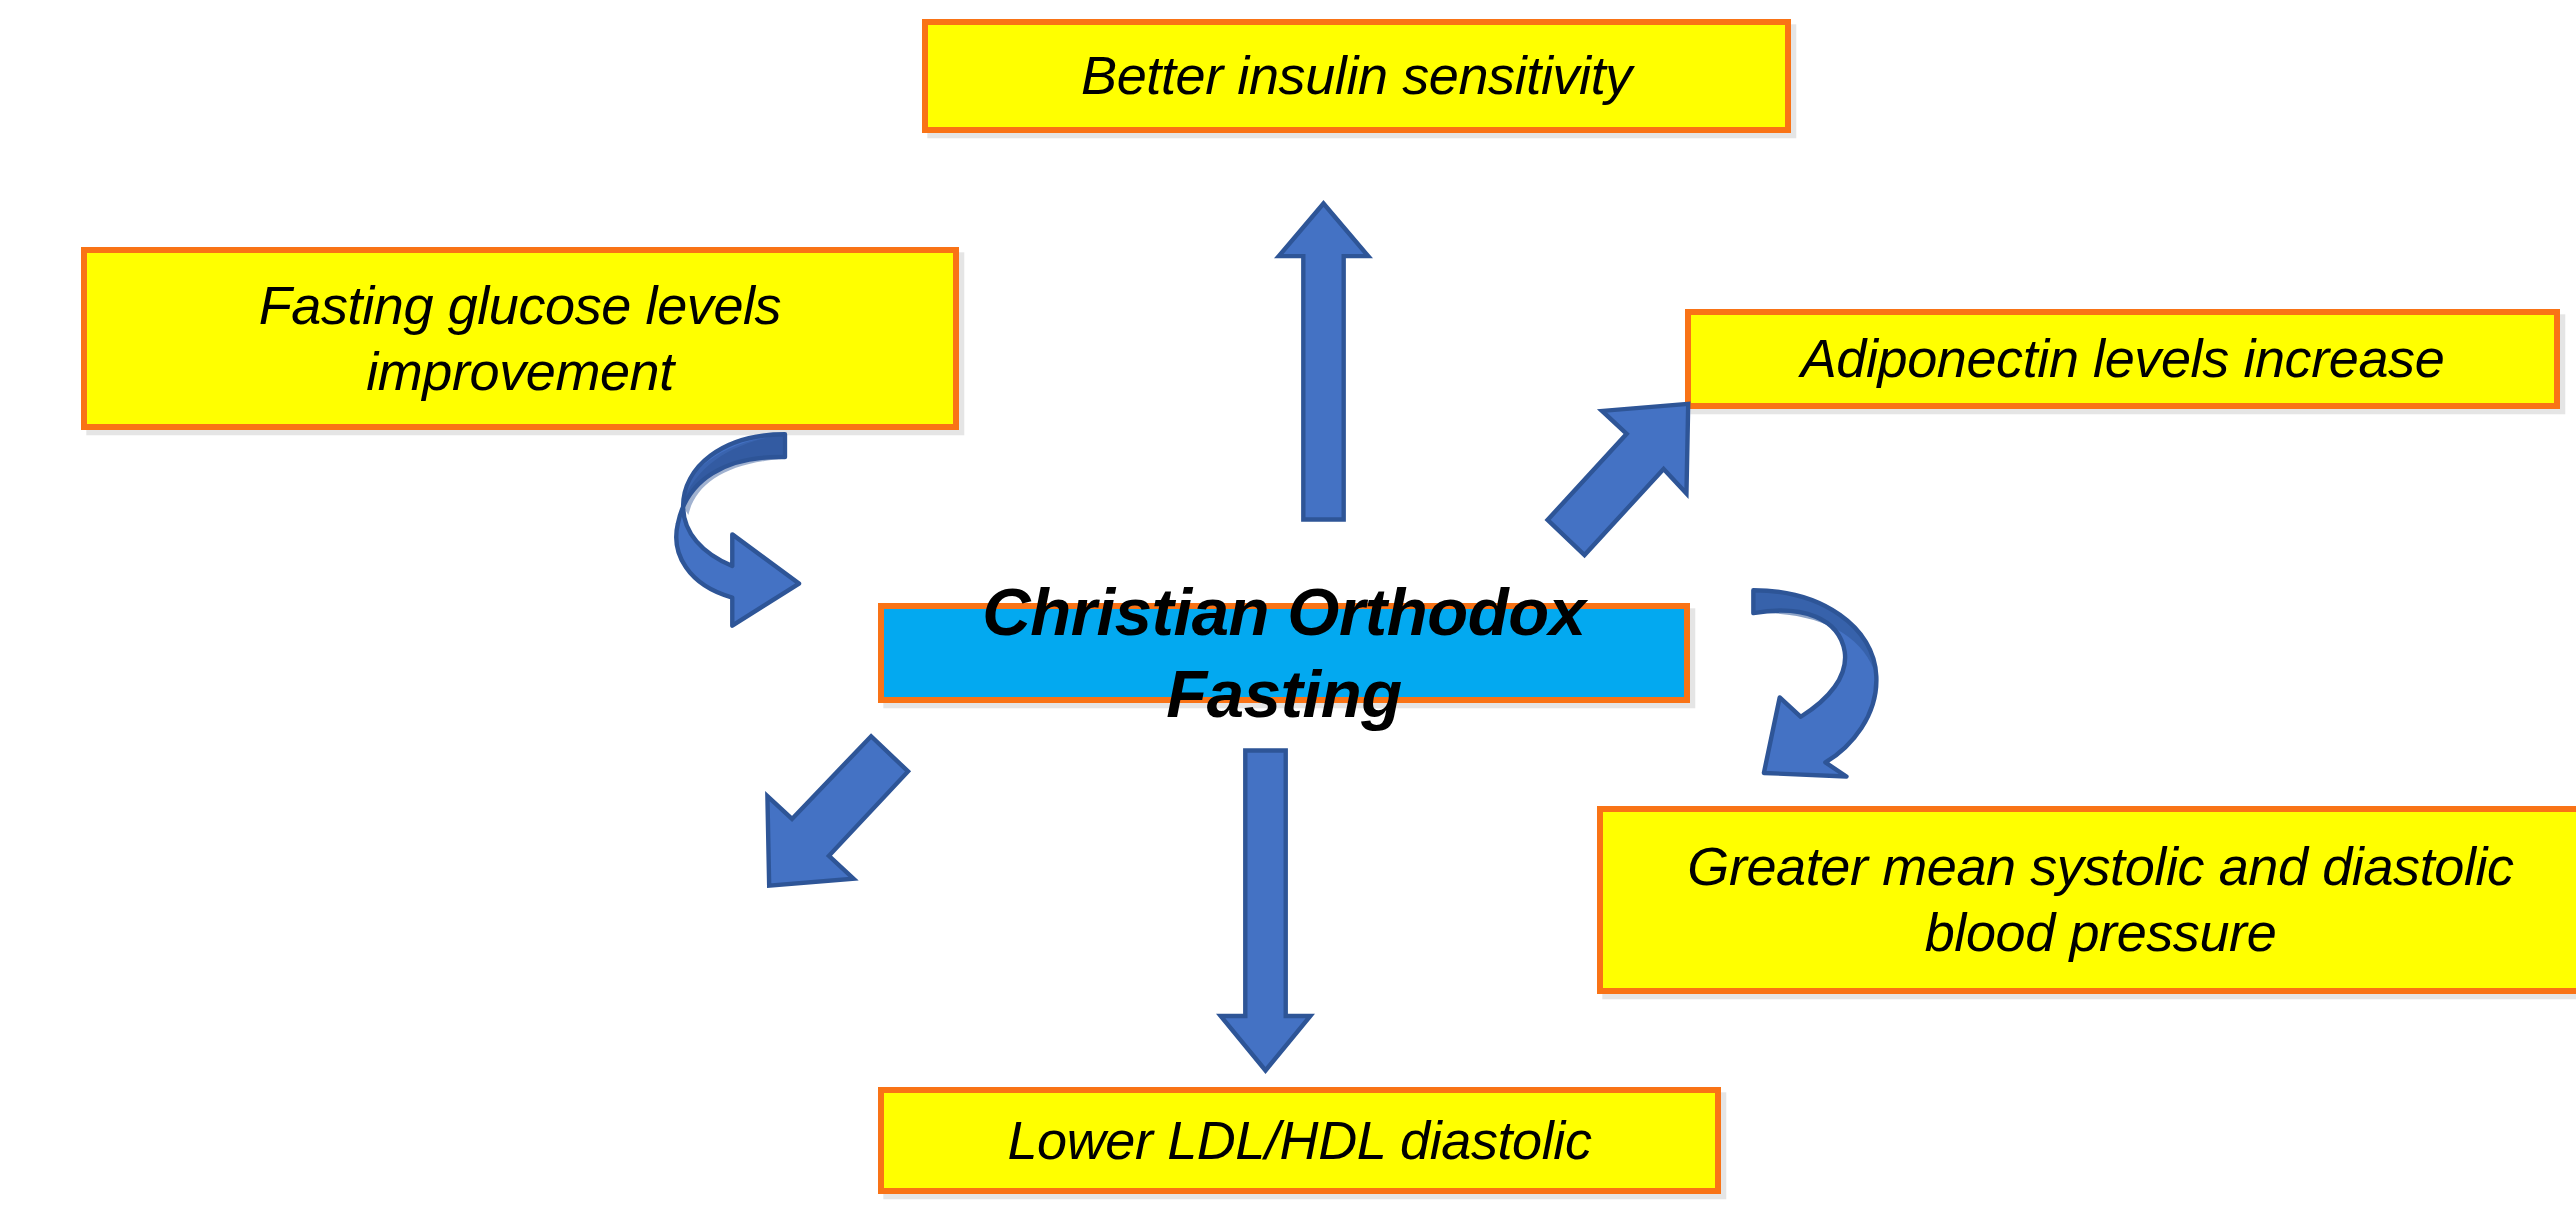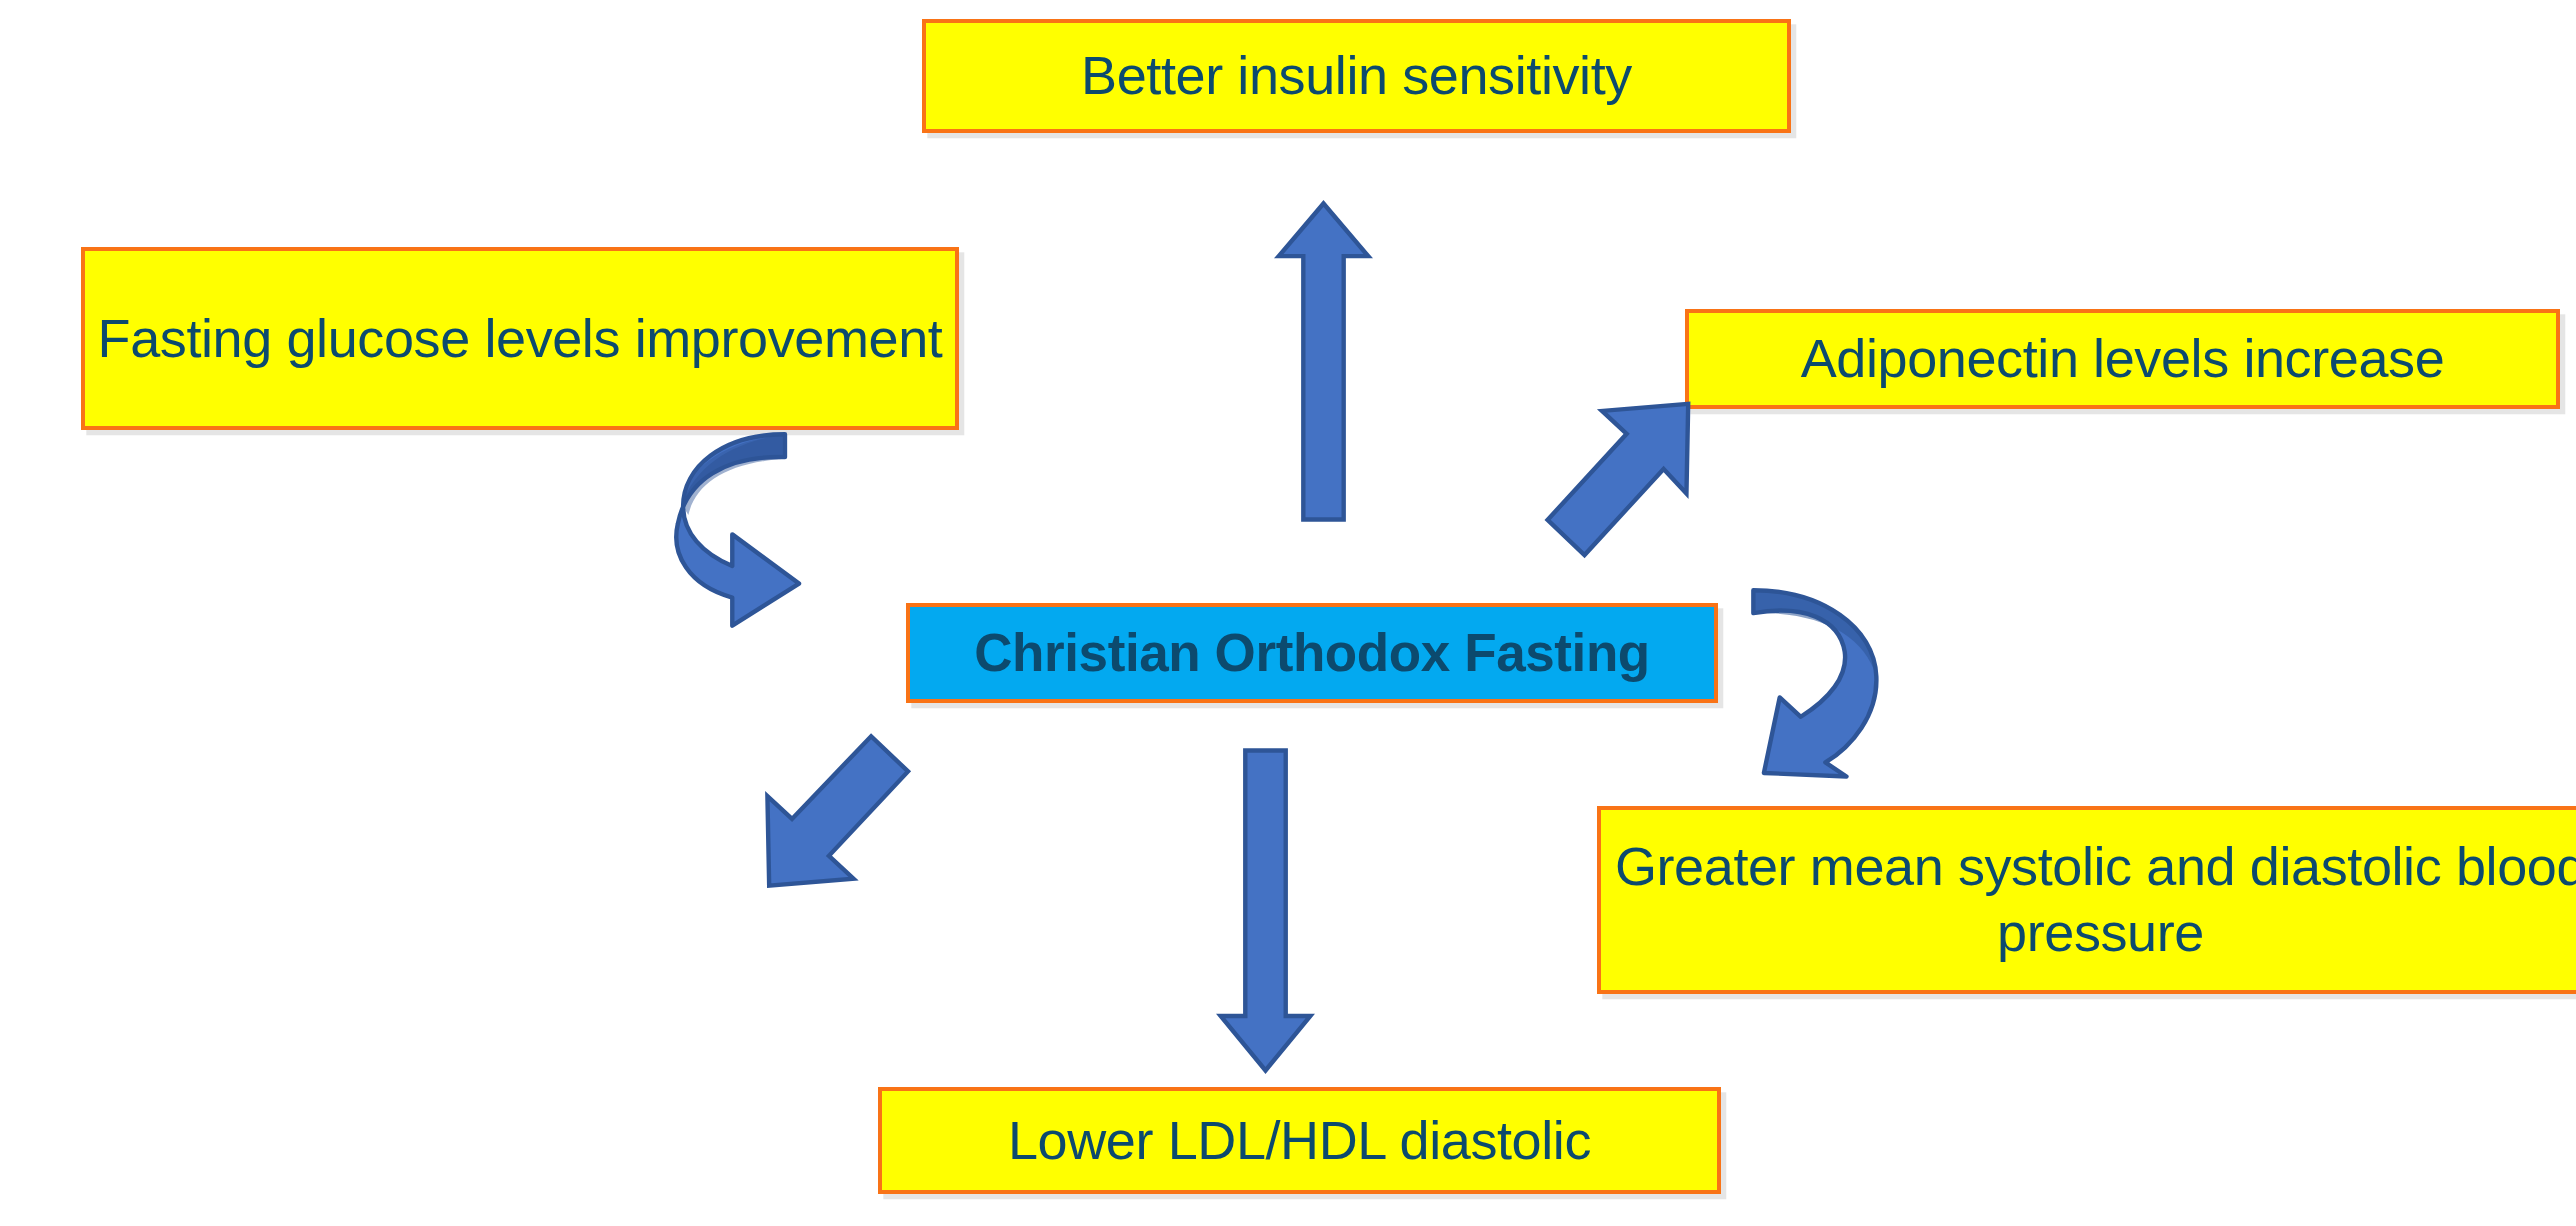--- a/index.html
+++ b/index.html
@@ -11,40 +11,40 @@
     position: relative;
     width: 2576px;
     height: 1227px;
     background: #ffffff;
     overflow: hidden;
     font-family: "Liberation Sans", sans-serif;
   }
   .node {
     position: absolute;
     box-sizing: border-box;
-    border: 4px solid #f97316;
+    border: 6px solid #f97316;
     display: flex;
     align-items: center;
     justify-content: center;
     text-align: center;
-    color: #0c4a6e;
+    color: #000000;
     line-height: 1.22;
     font-size: 54px;
     letter-spacing: -0.4px;
     padding: 0 12.3px;
     box-shadow: 5.3px 5.3px 0 rgba(0,0,0,0.10);
+    font-style: italic;
   }
   .node.outcome {
     background: #ffff00;
   }
   .node.center {
     background: #03a9f0;
     font-weight: bold;
-    font-size: 53px;
-    margin-left: 28px;
+    font-size: 67px;
   }
   .node .label {
     display: block;
     width: 100%;
   }
   .arrow {
     position: absolute;
     pointer-events: none;
   }
   .arrow svg {

